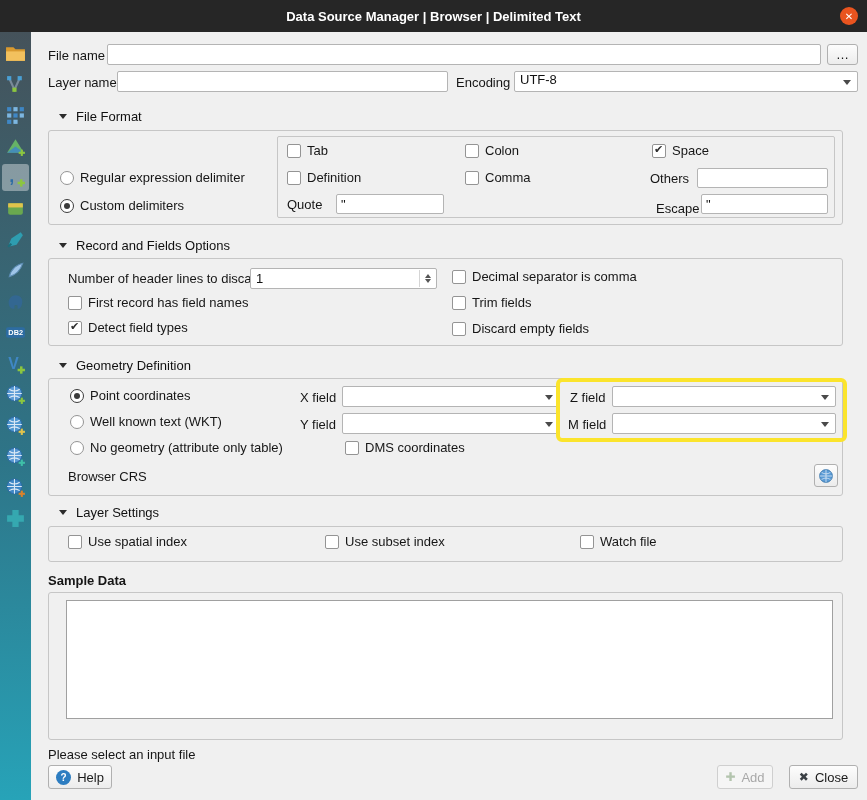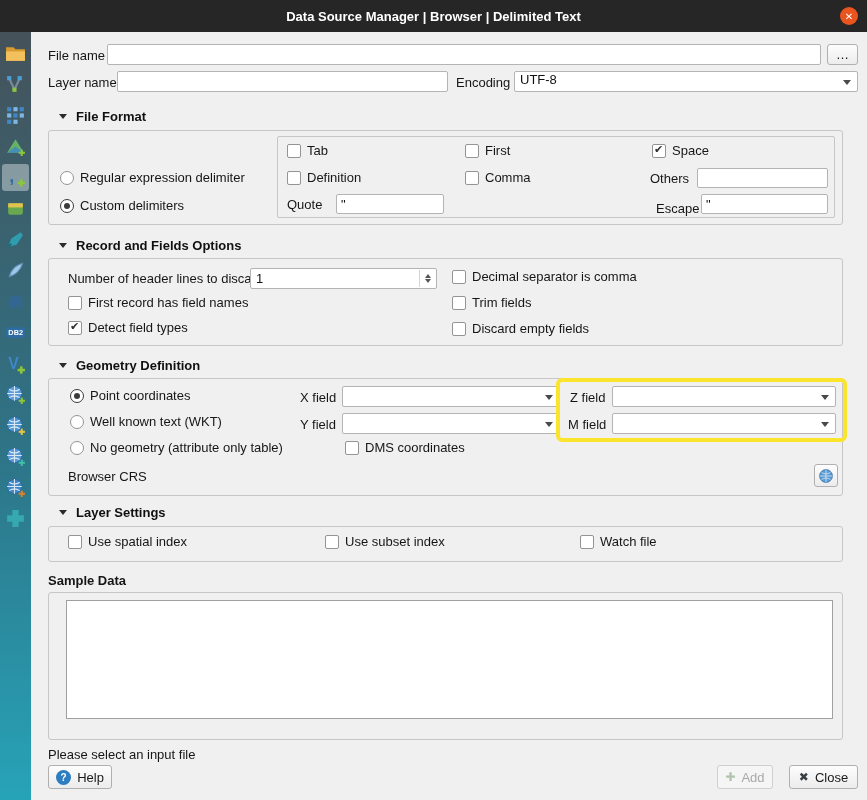--- a/index.html
+++ b/index.html
@@ -19,21 +19,21 @@
 
   
   .lbl { position:absolute; font-size:13px; color:#161616; white-space:nowrap; line-height:16px; }
   .bold { font-weight:bold; }
   .input { position:absolute; box-sizing:border-box; background:#fff; border:1px solid #b4b4b4; border-radius:2px; font:13px "Liberation Sans",sans-serif; padding:1px 4px; color:#111; outline:none; }
   .btn { position:absolute; box-sizing:border-box; background:linear-gradient(#fdfdfd,#ececec); border:1px solid #b0b0b0; border-radius:3px; font-size:13px; color:#1a1a1a; display:flex; align-items:center; justify-content:center; gap:6px; cursor:pointer; }
   .btn.disabled { background:#f5f5f5; border-color:#cfcfcf; color:#a8a8a8; }
   .combo { position:absolute; box-sizing:border-box; background:#fff; border:1px solid #b4b4b4; border-radius:2px; display:flex; align-items:flex-start; padding:0 20px 0 5px; font-size:13px; color:#111; cursor:pointer; }
   .combo::after { content:""; position:absolute; right:6px; top:50%; margin-top:-2px; width:0; height:0; border:4px solid transparent; border-top:5px solid #4a4a4a; }
   .group-frame { position:absolute; border:1px solid #c6c6c6; border-radius:3px; box-sizing:border-box; }
-  .group-head { position:absolute; display:flex; align-items:center; gap:9px; font-size:13px; font-weight:bold; color:#101010; cursor:pointer; }
+  .group-head { position:absolute; display:flex; align-items:center; gap:9px; font-size:13px; font-weight:normal; color:#101010; cursor:pointer; }
   .tri { width:0; height:0; border:4px solid transparent; border-top:5px solid #2b2b2b; margin-top:4px; }
   .check, .radio-row { position:absolute; display:flex; align-items:center; gap:6px; font-size:13px; color:#161616; white-space:nowrap; cursor:pointer; }
   .cb { width:14px; height:14px; background:#fff; border:1px solid #949494; border-radius:2px; box-sizing:border-box; position:relative; flex:none; }
   .cb.checked::after { content:"\2714"; position:absolute; left:1px; top:-2px; font-size:11px; color:#2f2f2f; }
   .rb { width:14px; height:14px; background:#fff; border:1px solid #949494; border-radius:50%; box-sizing:border-box; position:relative; flex:none; }
   .rb.selected { border-color:#3c3c3c; }
   .rb.selected::after { content:""; position:absolute; left:3px; top:3px; width:6px; height:6px; border-radius:50%; background:#3c3c3c; }
   .spin { position:absolute; box-sizing:border-box; background:#fff; border:1px solid #b4b4b4; border-radius:2px; font-size:13px; color:#111; display:flex; align-items:center; padding-left:5px; }
   .spin .arrows { position:absolute; right:1px; top:1px; bottom:1px; width:15px; border-left:1px solid #d5d5d5; display:flex; flex-direction:column; }
   .spin .arrows > span { flex:1; display:flex; align-items:center; justify-content:center; cursor:pointer; }
@@ -217,21 +217,21 @@
       <span>Custom delimiters</span>
     </div>
 
   <div class="group-frame" style="left:277px;top:136px;width:558px;height:82px;border-radius:2px"></div>
   <div class="check" style="left:287px;top:143px">
       <span class="cb"></span>
       <span>Tab</span>
     </div>
   <div class="check" style="left:465px;top:143px">
       <span class="cb"></span>
-      <span>First</span>
+      <span>Colon</span>
     </div>
   <div class="check" style="left:652px;top:143px">
       <span class="cb checked"></span>
       <span>Space</span>
     </div>
   <div class="check" style="left:287px;top:170px">
       <span class="cb"></span>
       <span>Definition</span>
     </div>
   <div class="check" style="left:465px;top:170px">

